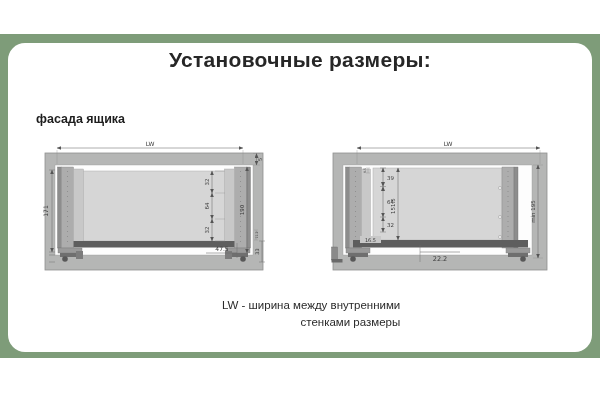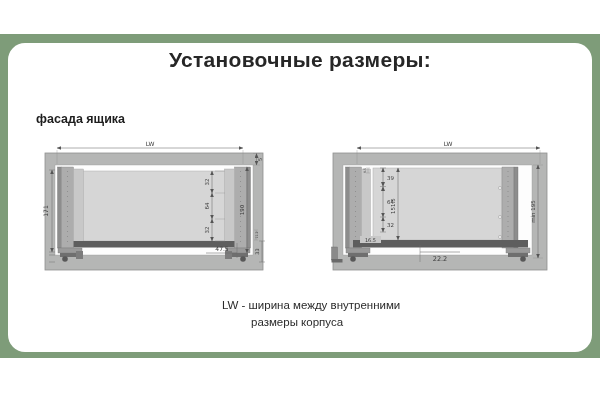--- a/index.html
+++ b/index.html
@@ -11,21 +11,21 @@
   .title{position:absolute;left:0;top:48px;width:600px;text-align:center;
          font-size:21px;font-weight:600;letter-spacing:.3px;color:#262626;}
   .draw-label{position:absolute;width:234px;font-size:12.5px;
               font-weight:700;color:#1e1e1e;}
   .label-left{left:36px;top:112px;}
   .label-right{left:330px;top:114px;}
   .svgwrap{position:absolute;width:234px;height:138px;}
   .svg-left{left:36px;top:140px;}
   .svg-right{left:330px;top:140px;}
   .footer{position:absolute;left:222px;top:297px;font-size:11.5px;line-height:17px;
-          color:#2a2a2a;font-weight:500;}
+          color:#2a2a2a;font-weight:500;text-align:right;}
   .footer .l2{margin-left:29px;}
   svg text{font-family:"DejaVu Sans",sans-serif;fill:#3a3a3a;}
   .dimline{stroke:#6b6b6b;stroke-width:.55;fill:none;}
   .extline{stroke:#8a8a8a;stroke-width:.35;fill:none;}
   .tick{stroke:#6b6b6b;stroke-width:.45;fill:none;}
 </style>
 </head>
 <body>
 
 <div class="page">
@@ -196,15 +196,15 @@
     <text x="110" y="120.5" text-anchor="middle" font-size="6.5">22.2</text>
 
     <line class="extline" x1="203" y1="25" x2="213" y2="25"></line>
     <line class="extline" x1="203" y1="118" x2="213" y2="118"></line>
     <line class="dimline" x1="208" y1="25" x2="208" y2="118" marker-start="url(#as2)" marker-end="url(#ae2)"></line>
     <text transform="translate(205,71.5) rotate(-90)" text-anchor="middle" font-size="5.5">min 195</text>
   </svg>
 
   <div class="footer">
     <div class="l1">LW -  ширина между внутренними</div>
-    <div class="l2">размеры корпуса</div>
+    <div class="l2">стенками размеры</div>
   </div>
 </div>
 
 </body></html>

